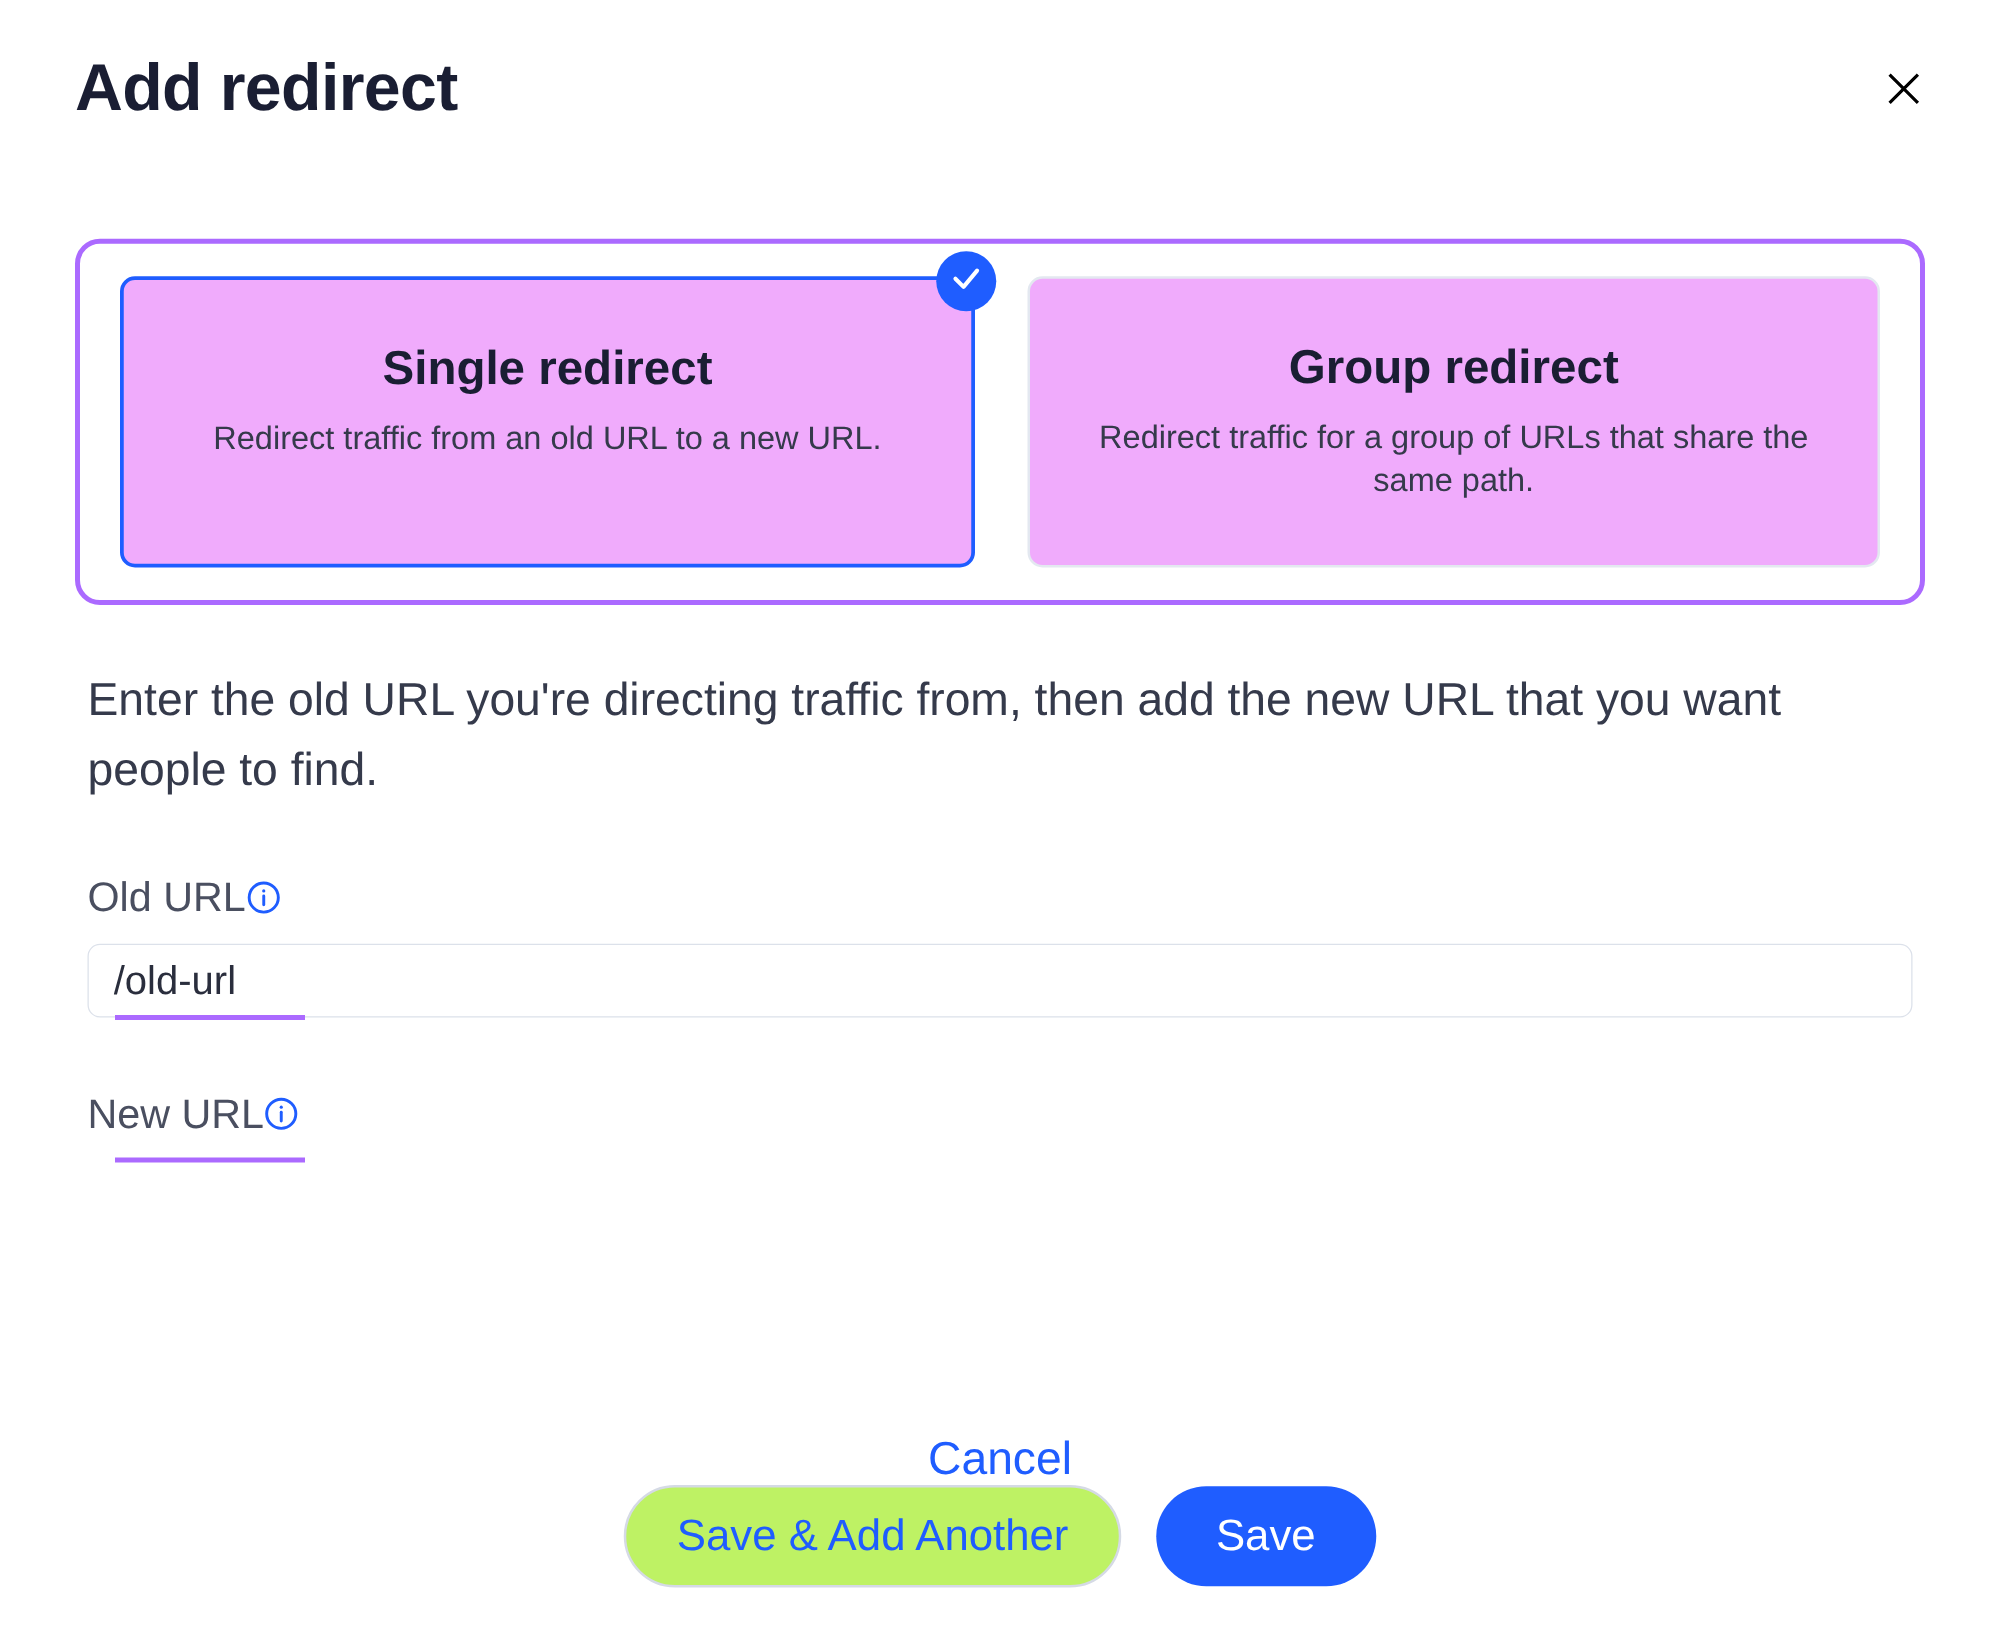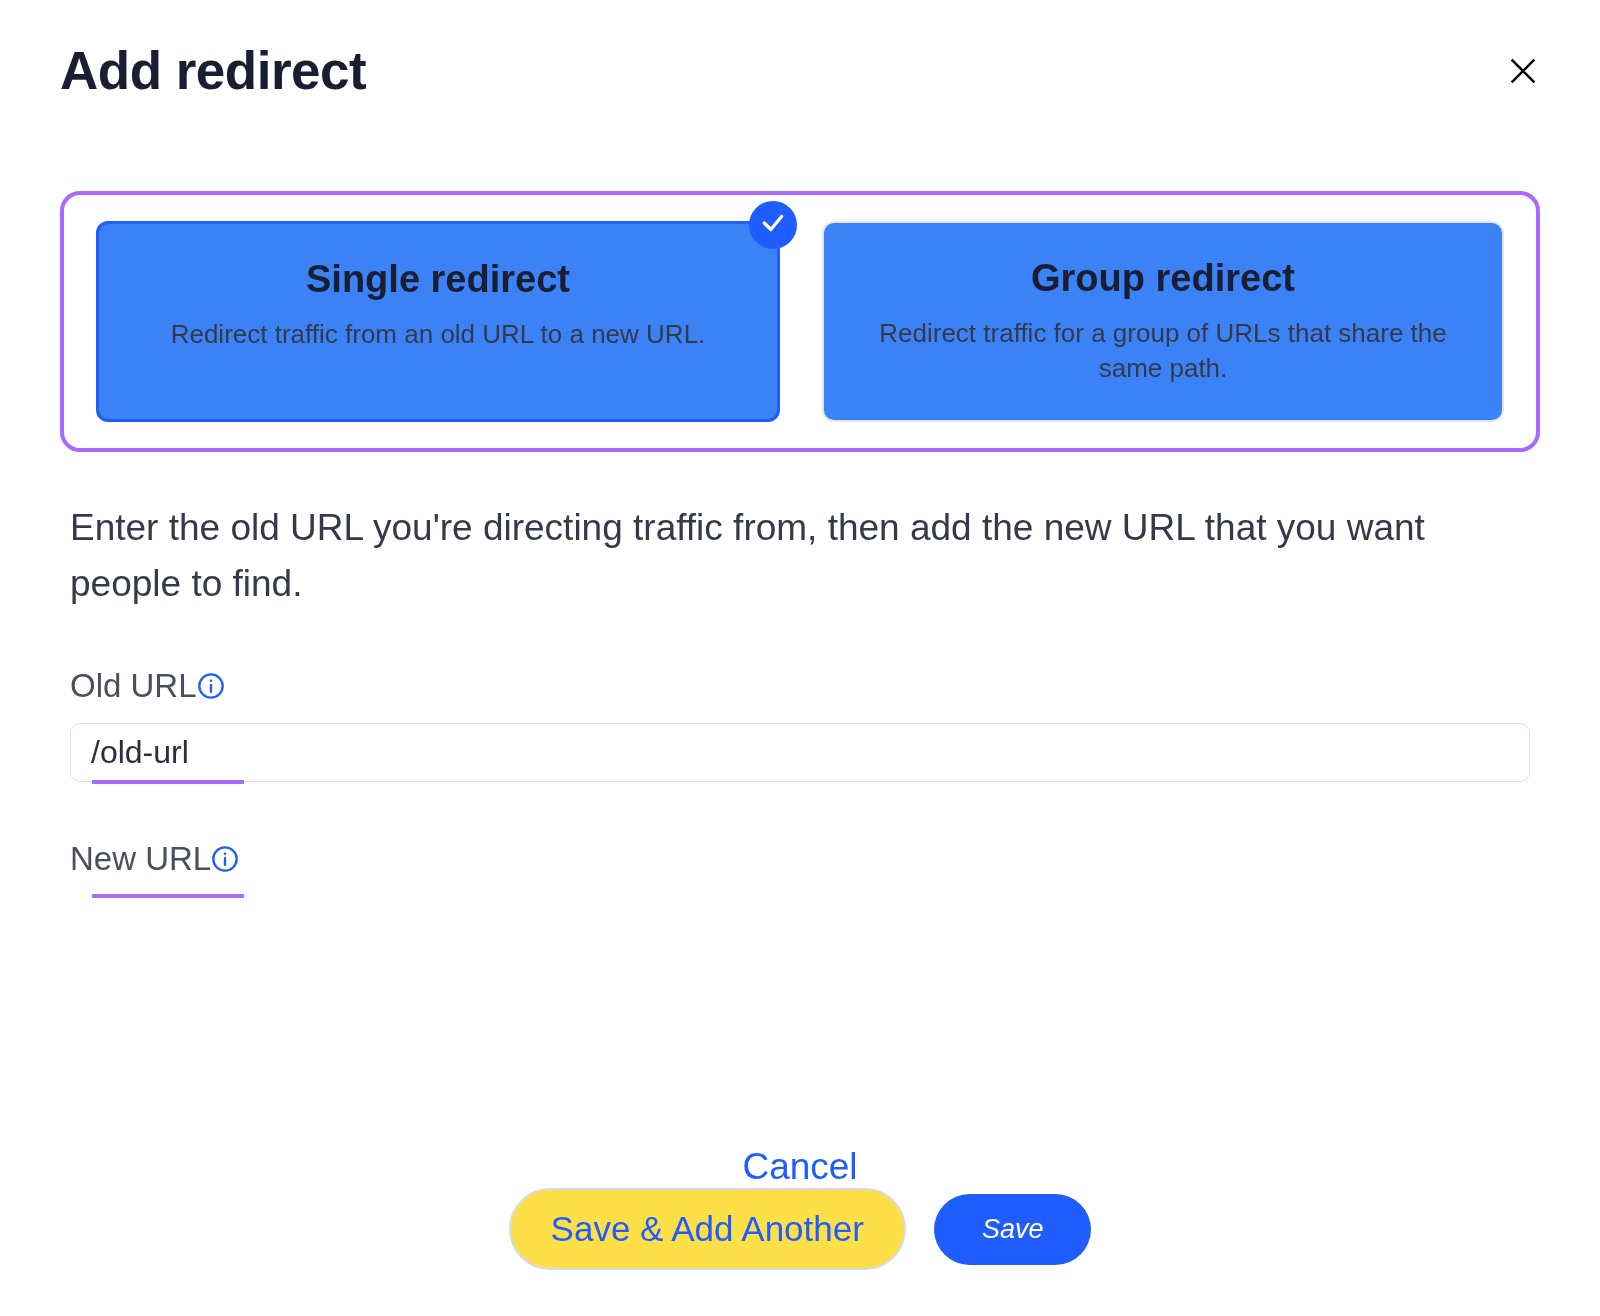--- a/index.html
+++ b/index.html
@@ -42,25 +42,25 @@
       margin-top: 90px;
       border: 4px solid #ab6aff;
       border-radius: 20px;
       padding: 26px 32px;
       display: flex;
       gap: 42px;
     }
     .type-card {
       flex: 1;
       border-radius: 12px;
-      padding: 34px 30px;
+      padding: 50px 30px;
       text-align: center;
       position: relative;
       cursor: pointer;
-      background: #3b82f6;
+      background: #f0abfc;
     }
     .type-card.selected { border: 3px solid #1f5dff; }
     .type-card.unselected { border: 2px solid #e3e8f0; }
     .type-card-title {
       font-size: 38px;
       font-weight: 700;
       color: #1a1e33;
       margin-bottom: 16px;
     }
     .type-card-desc {
@@ -139,39 +139,38 @@
       background: none;
       border: none;
       color: #1f5dff;
       font-size: 37px;
       font-weight: 400;
       cursor: pointer;
       padding: 0;
     }
     .footer-right { display: flex; gap: 28px; align-items: center; }
     .save-another-btn {
-      background: #fde047;
+      background: #bef264;
       border: 2px solid #d5dae5;
       color: #1f5dff;
       font-size: 35px;
       font-weight: 400;
       padding: 19px 40px;
       border-radius: 999px;
       cursor: pointer;
     }
     .save-btn {
       background: #1f5dff;
       border: none;
       color: #fff;
-      font-size: 27px;
+      font-size: 35px;
       font-weight: 500;
       padding: 20px 48px;
       border-radius: 999px;
       cursor: pointer;
-      font-style: italic;
     }
   </style>
 </head>
 <body>
 
 <div class="modal">
 
   <div class="modal-header">
     <h1 class="modal-title">Add redirect</h1>
     <button class="close-btn">

